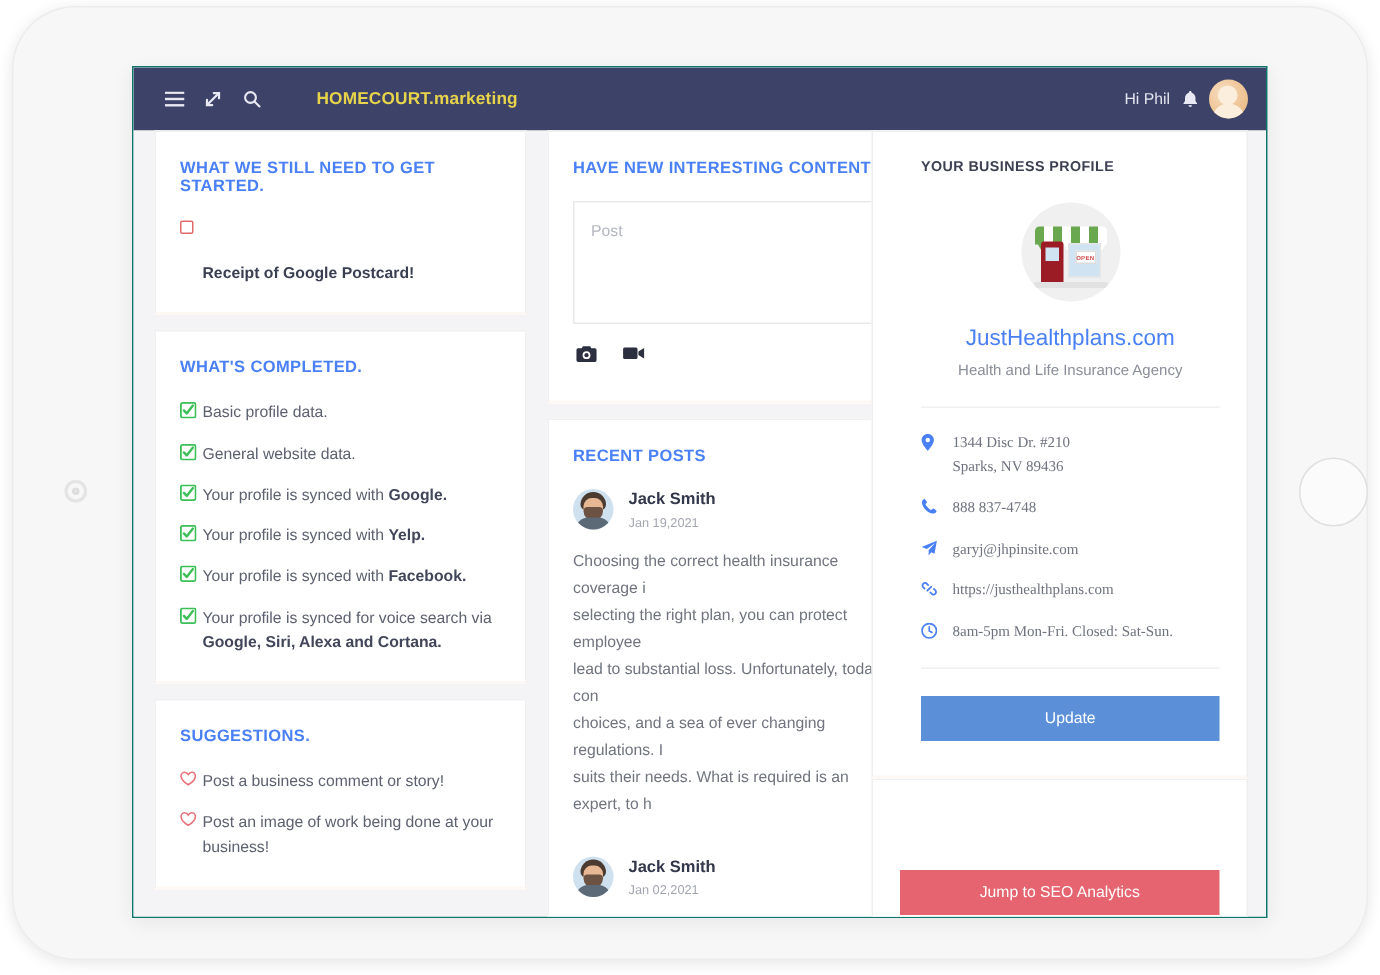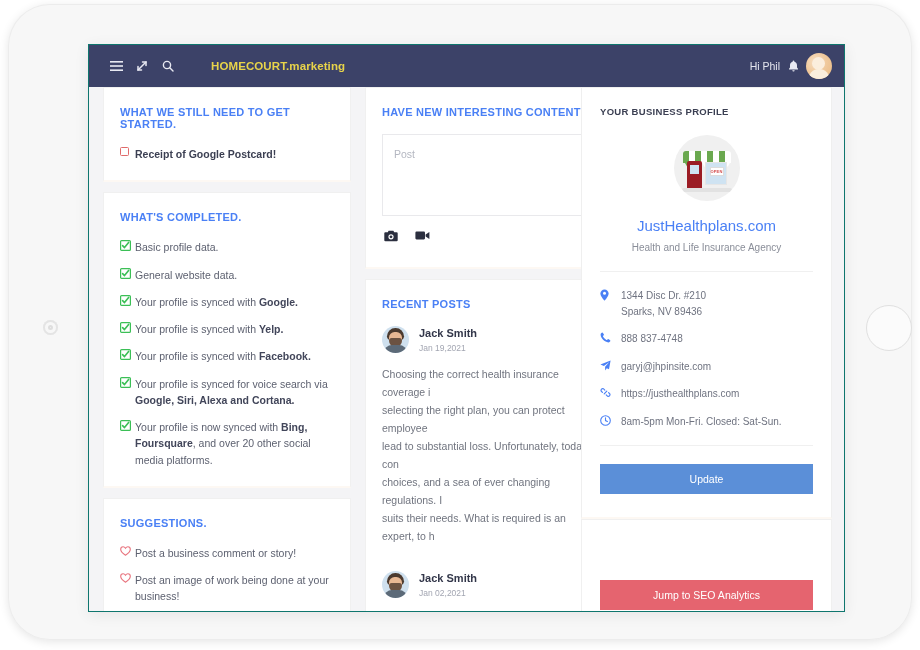--- a/index.html
+++ b/index.html
@@ -138,21 +138,21 @@
   .list-row .txt b { color: #42465a; font-weight: 700; }
 
   .box-empty {
     width: 9px; height: 9px;
     border: 1.4px solid #e06a6a; border-radius: 1.5px;
     display: block;
   }
   .check-icon { color: #3bbf56; }
   .heart-icon { color: #e8737d; }
 
-  .todo-text { color: #3b3f52; font-weight: 700; font-size: 10.5px; }
+  .todo-text { color: #3b3f52; font-weight: 700; font-size: 10.5px; margin-top: 28px; }
 
   
   #post-box {
     border: 1px solid #e9e9ec;
     height: 82px;
     padding: 9px 11px;
     margin-bottom: 14px;
   }
   #post-placeholder { color: #b4b7c1; font-size: 10.5px; }
   #composer-actions { display: flex; gap: 17px; padding-left: 2px; }
@@ -188,21 +188,21 @@
   .post-body {
     font-size: 10.5px; color: #70747f; line-height: 1.72;
     white-space: pre-line;
   }
 
   
   #profile-panel {
     background: #ffffff;
     border: 1px solid #efefef;
     border-bottom: 2px solid #fdf8f3;
-    padding: 18px 18px 22px 18px;
+    padding: 18px 18px 22px 32px;
     position: relative;
     z-index: 5;
     min-height: 432px;
   }
   #profile-title {
     font-size: 9.5px; font-weight: 700; color: #3b3f52;
     letter-spacing: .3px; text-transform: uppercase;
     margin-bottom: 18px;
   }
   #logo-wrap { display: flex; justify-content: center; margin-bottom: 16px; }
@@ -246,21 +246,21 @@
   #biz-name {
     text-align: center; color: #4a80f5;
     font-size: 15px; font-weight: 400;
     margin-bottom: 8px;
   }
   #biz-tag {
     text-align: center; color: #8a8e99; font-size: 10px;
     padding-bottom: 18px;
     border-bottom: 1px solid #f0f0f0;
   }
-  #contact-list { padding: 16px 0 16px 0; border-bottom: 1px solid #f0f0f0; }
+  #contact-list { padding: 16px 0 16px 0; border-bottom: 1px solid #f0f0f0; font-family: Liberation Serif, serif; }
   .contact-row {
     display: flex; align-items: flex-start; gap: 9px;
     font-size: 10px; color: #6f7380; line-height: 1.55;
     margin-bottom: 12px;
   }
   .contact-row:last-child { margin-bottom: 0; }
   .contact-icon { flex: 0 0 12px; color: #4a80f5; margin-top: 1px; display:flex; }
 
   .btn {
     display: block; width: 100%;
@@ -396,29 +396,20 @@
           <div class="list-row">
             <span class="bullet check-icon">
               <svg width="11" height="11" viewBox="0 0 11 11">
                   <rect x="0.6" y="0.6" width="9.8" height="9.8" rx="1" fill="none" stroke="currentColor" stroke-width="1.2"></rect>
                   <path d="M2.6 5.6 L4.5 7.6 L8.6 2.4" fill="none" stroke="currentColor" stroke-width="1.6" stroke-linecap="round" stroke-linejoin="round"></path>
                 </svg>
             </span>
             <span class="txt">Your profile is synced for voice search via <b>Google, Siri, Alexa and Cortana.</b></span>
           </div>
 
-          <div class="list-row">
-            <span class="bullet check-icon">
-              <svg width="11" height="11" viewBox="0 0 11 11">
-                  <rect x="0.6" y="0.6" width="9.8" height="9.8" rx="1" fill="none" stroke="currentColor" stroke-width="1.2"></rect>
-                  <path d="M2.6 5.6 L4.5 7.6 L8.6 2.4" fill="none" stroke="currentColor" stroke-width="1.6" stroke-linecap="round" stroke-linejoin="round"></path>
-                </svg>
-            </span>
-            <span class="txt">Your profile is now synced with <b>Bing, Foursquare</b>, and over 20 other social media platforms.</span>
-          </div>
         </div>
 
         <div class="card">
           <div class="section-title">SUGGESTIONS.</div>
           <div class="list-row">
             <span class="bullet heart-icon">
               <svg width="11" height="10" viewBox="0 0 11 10">
                   <path d="M5.5 9.2 C5.5 9.2 0.7 6.3 0.7 3.3 C0.7 1.8 1.9 0.8 3.1 0.8 C4.1 0.8 5.0 1.5 5.5 2.3 C6.0 1.5 6.9 0.8 7.9 0.8 C9.1 0.8 10.3 1.8 10.3 3.3 C10.3 6.3 5.5 9.2 5.5 9.2 Z" fill="none" stroke="currentColor" stroke-width="1.1"></path>
                 </svg>
             </span>

